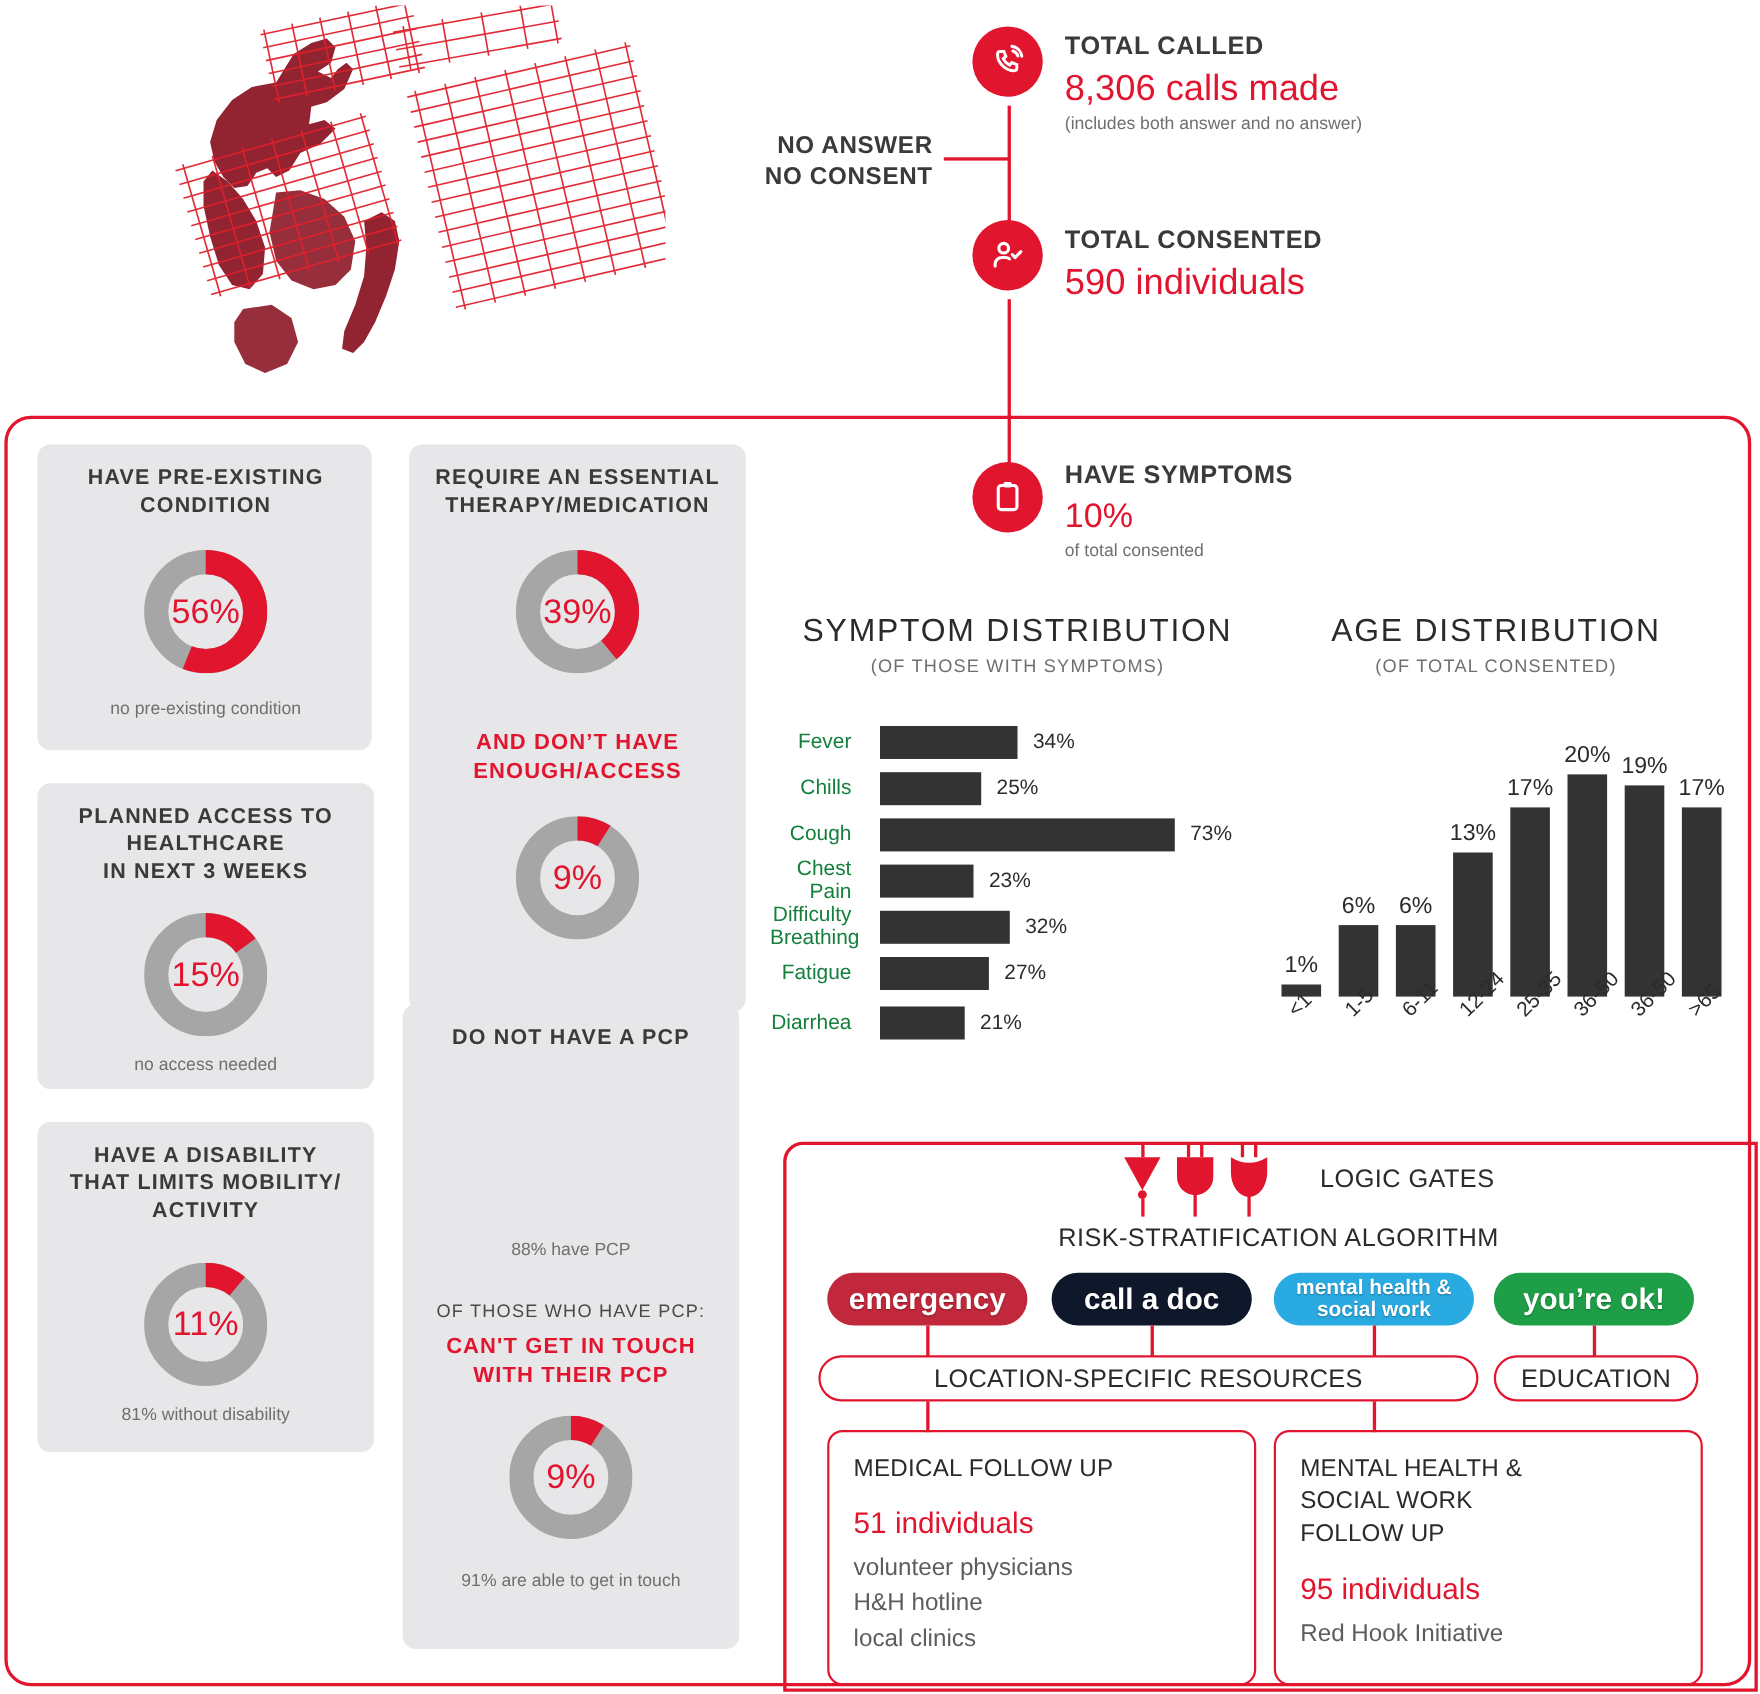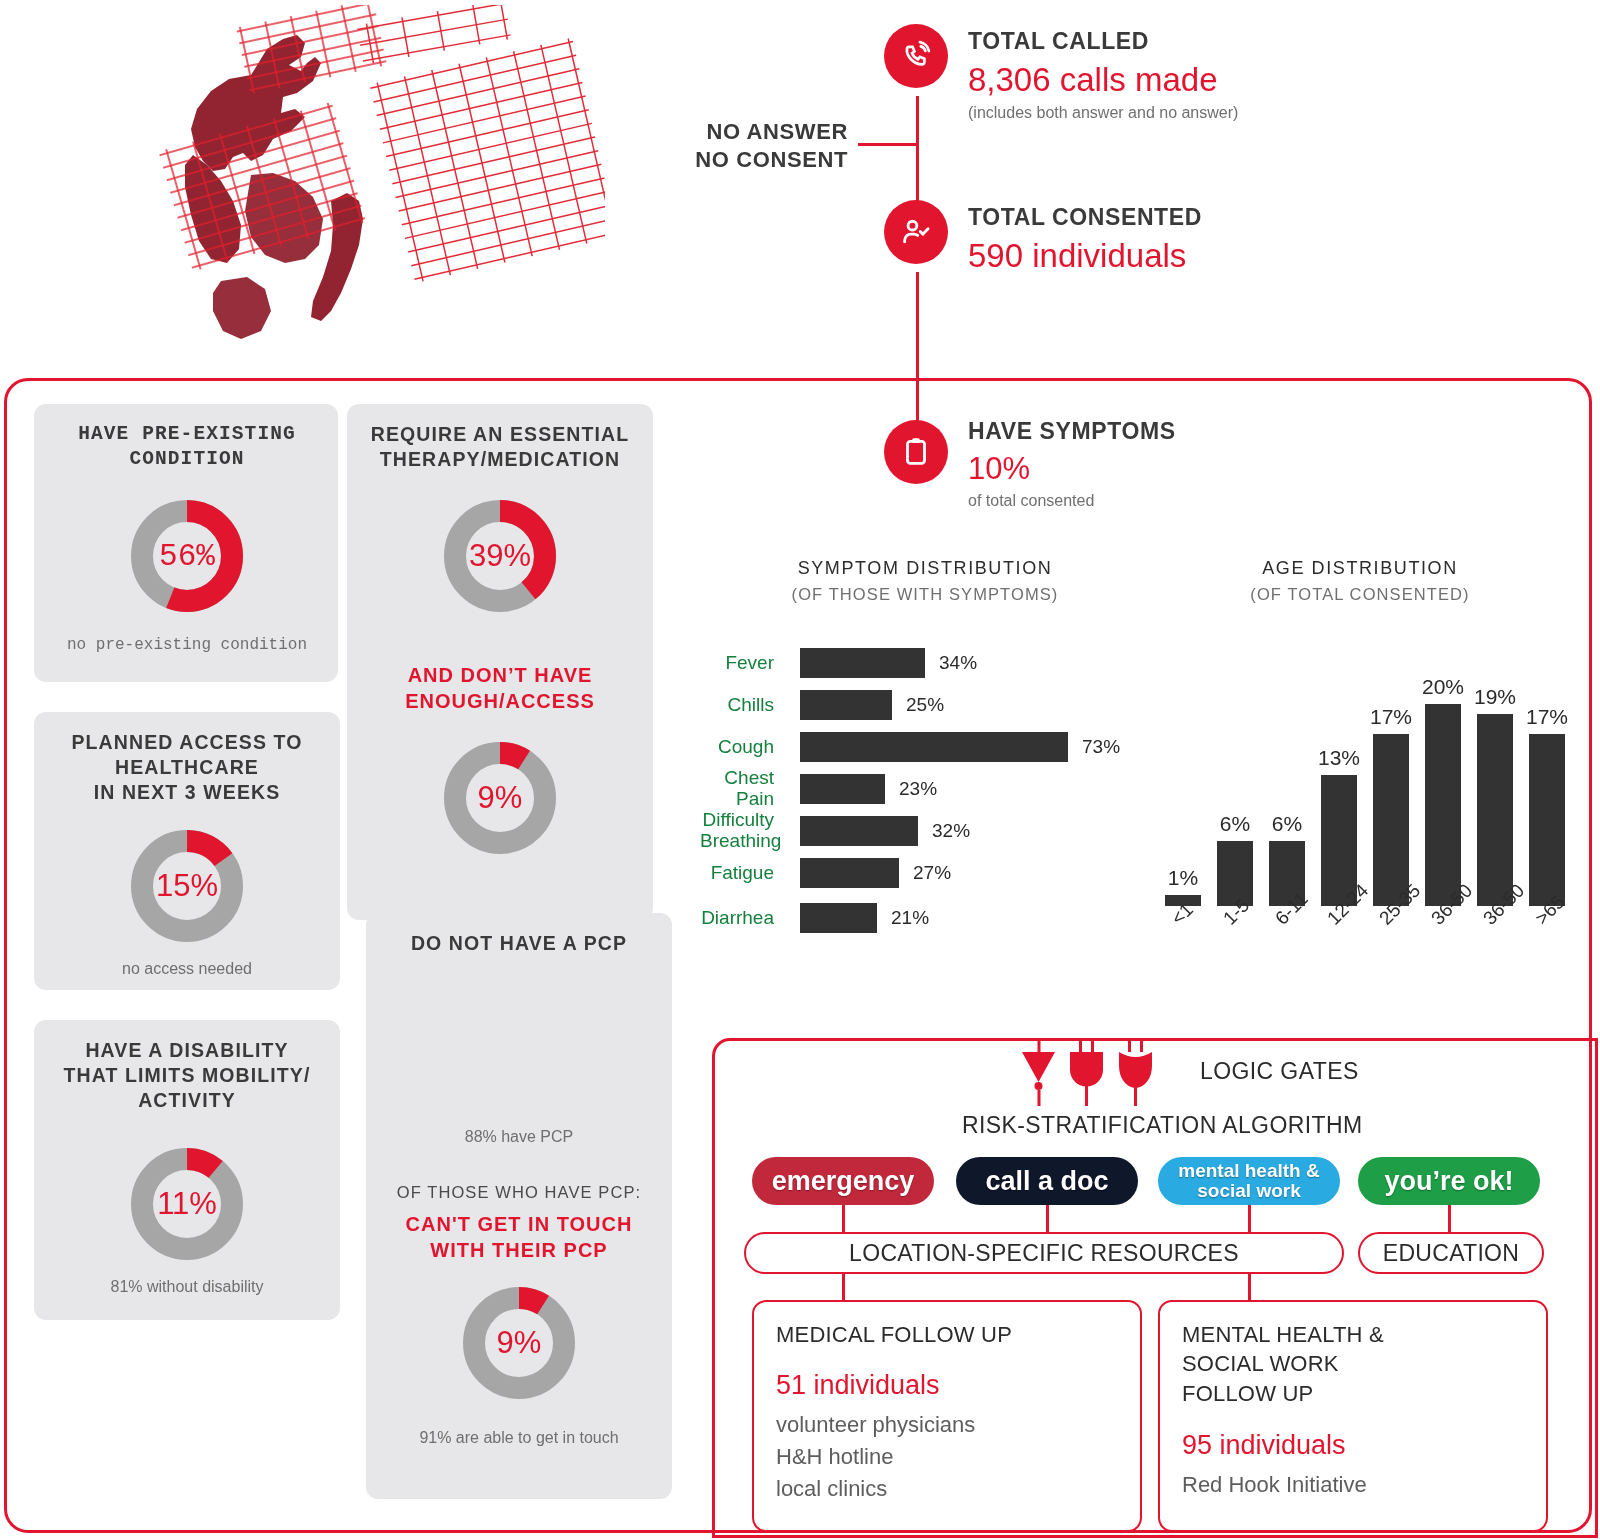--- a/index.html
+++ b/index.html
@@ -63,21 +63,21 @@
   
   .donut { position: relative; }
   .donut svg { display: block; transform: rotate(-90deg); }
   .donut-val {
     position: absolute; inset: 0; display: flex; align-items: center; justify-content: center;
     font-size: 31px; color: #e2152f;
   }
 
   
   .chart-title {
-    font-size: 18px; letter-spacing: 1.6px; color: #2b2b2b; text-align: center; white-space: nowrap;
+    font-size: 29px; letter-spacing: 1.6px; color: #2b2b2b; text-align: center; white-space: nowrap;
   }
   .chart-subtitle {
     font-size: 16.5px; letter-spacing: 1.1px; color: #6f6f6f; text-align: center; white-space: nowrap;
   }
   .hbar-row { display: flex; align-items: center; height: 42px; }
   .hbar-label {
     width: 100px; text-align: right; font-size: 19px; color: #15803d;
     line-height: 1.08; padding-right: 26px;
   }
   .hbar-track { flex: 0 0 auto; display: flex; align-items: center; }
@@ -263,21 +263,21 @@
   </div>
 </div>
 <div class="abs" style="left:968px; top:418px;">
   <div class="flow-label">HAVE SYMPTOMS</div>
   <div class="flow-big" style="font-size:31px;">10%</div>
   <div class="flow-sub">of total consented</div>
 </div>
 
 <div class="abs" id="outer-panel"></div>
 
-<div class="card" style="left:34px; top:404px; width:304px; height:278px;font-family:Liberation Mono, monospace;">
+<div class="card" style="left:34px; top:404px; width:304px; height:278px;">
   <div class="card-title" style="position:absolute; left:14px; top:18px; width:278px; white-space:pre-line;">HAVE PRE-EXISTING
 CONDITION</div>
   <div class="donut" style="position:absolute; left:97px; top:96px; width:112px; height:112px;">
     <svg width="112" height="112" viewBox="0 0 112 112">
       <circle cx="56" cy="56" r="45" fill="none" stroke="#a6a6a6" stroke-width="22"></circle>
       <circle cx="56" cy="56" r="45" fill="none" stroke="#e2152f" stroke-width="22" stroke-dasharray="158.3 124.5"></circle>
     </svg>
     <div class="donut-val">56%</div>
   </div>
   <div class="card-sub" style="position:absolute; left:10px; top:232px; width:286px;">no pre-existing condition</div>
@@ -304,21 +304,21 @@
   <div class="donut" style="position:absolute; left:97px; top:128px; width:112px; height:112px;">
     <svg width="112" height="112" viewBox="0 0 112 112">
       <circle cx="56" cy="56" r="45" fill="none" stroke="#a6a6a6" stroke-width="22"></circle>
       <circle cx="56" cy="56" r="45" fill="none" stroke="#e2152f" stroke-width="22" stroke-dasharray="31.1 251.7"></circle>
     </svg>
     <div class="donut-val">11%</div>
   </div>
   <div class="card-sub" style="position:absolute; left:10px; top:258px; width:286px;">81% without disability</div>
 </div>
 
-<div class="card" style="left:347px; top:404px; width:306px; height:516px;">
+<div class="card" style="left:372px; top:404px; width:306px; height:516px;">
   <div class="card-title" style="position:absolute; left:8px; top:18px; width:290px; white-space:pre-line;">REQUIRE AN ESSENTIAL
 THERAPY/MEDICATION</div>
   <div class="donut" style="position:absolute; left:97px; top:96px; width:112px; height:112px;">
     <svg width="112" height="112" viewBox="0 0 112 112">
       <circle cx="56" cy="56" r="45" fill="none" stroke="#a6a6a6" stroke-width="22"></circle>
       <circle cx="56" cy="56" r="45" fill="none" stroke="#e2152f" stroke-width="22" stroke-dasharray="110.3 172.5"></circle>
     </svg>
     <div class="donut-val">39%</div>
   </div>
   <div class="card-red-title" style="position:absolute; left:12px; top:258px; width:282px; white-space:pre-line;">AND DON’T HAVE

